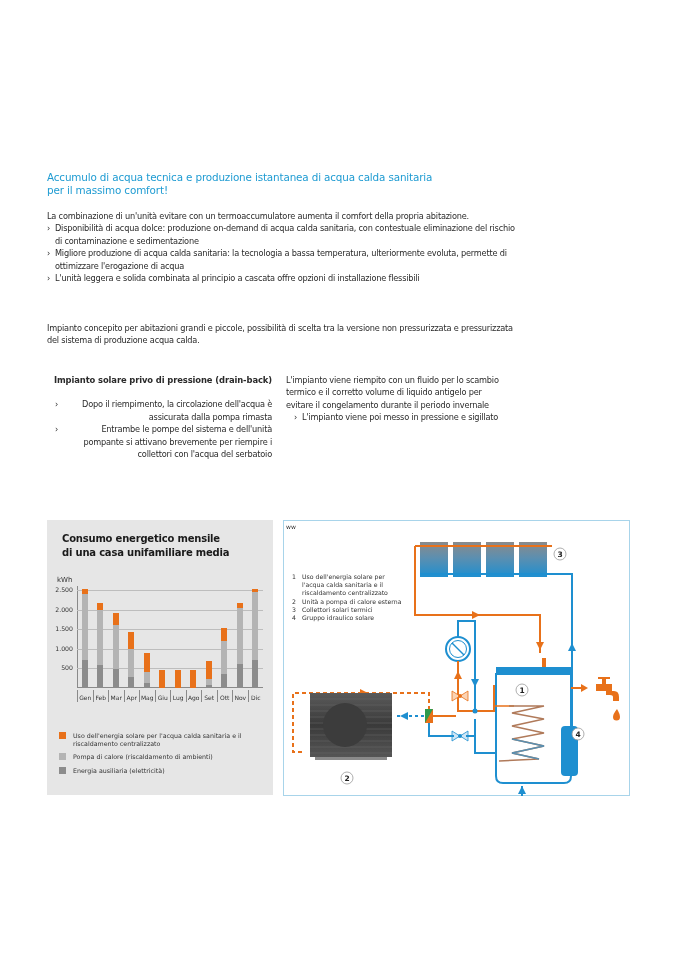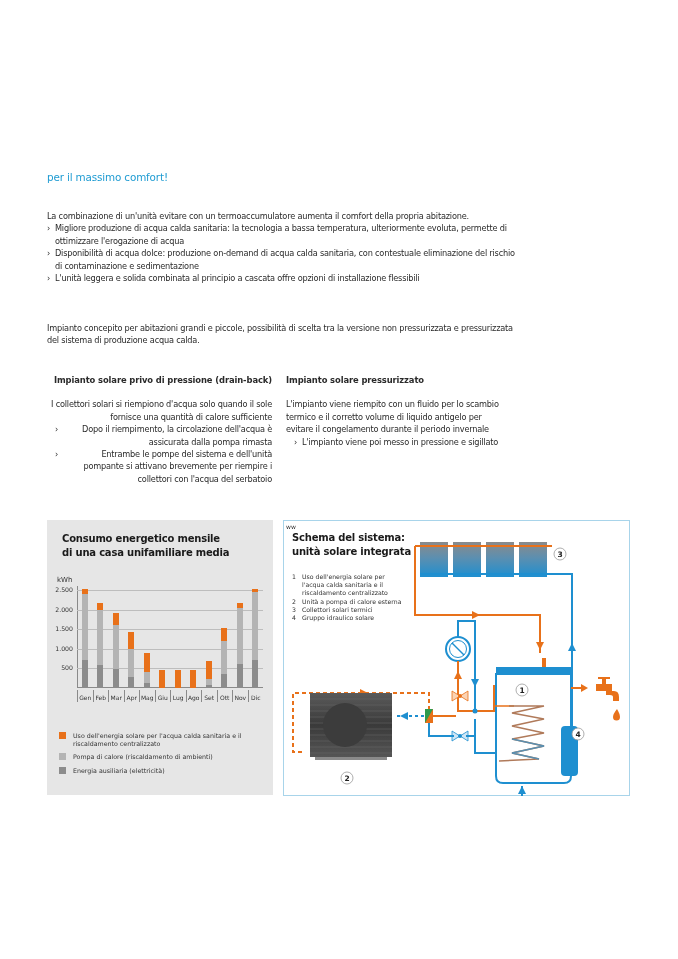--- a/index.html
+++ b/index.html
@@ -43,44 +43,43 @@
   .diag-list li { display: flex; }
   .diag-list .n { width: 10px; flex: none; }
   .diag-svg { left: 0; top: 0; }
 
   .pagenum { left: 47px; top: 932px; font-size: 9px; color: #555; margin-top: 32px; }
 </style>
 </head>
 <body>
 
 <div class="abs heading">
+  <div>Accumulo di acqua tecnica e produzione istantanea di acqua calda sanitaria</div>
   <div>per il massimo comfort!</div>
 </div>
 
 <div class="abs intro">
   <p>La combinazione di un'unità evitare con un termoaccumulatore aumenta il comfort della propria abitazione.</p>
   <ul class="bullets">
+    <li>Disponibilità di acqua dolce: produzione on-demand di acqua calda sanitaria, con contestuale eliminazione del rischio di contaminazione e sedimentazione</li>
     <li>Migliore produzione di acqua calda sanitaria: la tecnologia a bassa temperatura, ulteriormente evoluta, permette di ottimizzare l'erogazione di acqua</li>
-    <li>Disponibilità di acqua dolce: produzione on-demand di acqua calda sanitaria, con contestuale eliminazione del rischio di contaminazione e sedimentazione</li>
     <li>L'unità leggera e solida combinata al principio a cascata offre opzioni di installazione flessibili</li>
   </ul>
 </div>
 
 <p class="abs para2">Impianto concepito per abitazioni grandi e piccole, possibilità di scelta tra la versione non pressurizzata e pressurizzata del sistema di produzione acqua calda.</p>
 
 <div class="abs col" style="left:47px;text-align:right;">
   <h3>Impianto solare privo di pressione (drain-back)</h3>
-  <p>I collettori solari si riempiono d'acqua solo quando il sole fornisce una quantità di calore sufficiente</p>
   <ul class="bullets sub">
     <li>Dopo il riempimento, la circolazione dell'acqua è assicurata dalla pompa rimasta</li>
     <li>Entrambe le pompe del sistema e dell'unità pompante si attivano brevemente per riempire i collettori con l'acqua del serbatoio</li>
   </ul>
 </div>
 <div class="abs col" style="left:286px;">
-  <h3>Impianto solare pressurizzato</h3>
   <p>L'impianto viene riempito con un fluido per lo scambio termico e il corretto volume di liquido antigelo per evitare il congelamento durante il periodo invernale</p>
   <ul class="bullets sub">
     <li>L'impianto viene poi messo in pressione e sigillato</li>
   </ul>
 </div>
 
 <div class="abs chart-panel">
   <div class="abs chart-title">
     <span style="display:block;width:170px;">Consumo energetico mensile di una casa unifamiliare media</span>
   </div>
@@ -293,24 +292,20 @@
       <rect x="318" y="157" width="4" height="6" fill="#e8711a"></rect>
       <rect x="314" y="156" width="12" height="2" fill="#e8711a"></rect>
       <path d="M322,170 L330,170 Q335,170 335,176 L335,180 L329,180 L329,176 Q329,174 326,174 L322,174 Z" fill="#e8711a"></path>
       <path d="M333,188 Q336,193 336,196 A3.5,3.5 0 0 1 329,196 Q329,193 333,188 Z" fill="#e8711a"></path>
     </g>
     <circle cx="294" cy="213" r="6" fill="#fff" stroke="#999" stroke-width="0.8"></circle>
     <text x="294" y="216" font-size="7.5" text-anchor="middle" font-family="DejaVu Sans, sans-serif" font-weight="bold" fill="#222">4</text>
   </svg>
 
   <div class="abs ww">ww</div>
-  <div class="abs diag-title">
-    <div>Schema del sistema:</div>
-    <div>unità solare integrata</div>
-  </div>
   <ul class="abs diag-list">
     <li>
         <span class="n">1</span>
         <span>Uso dell'energia solare per l'acqua calda sanitaria e il riscaldamento centralizzato</span>
       </li>
     <li>
         <span class="n">2</span>
         <span>Unità a pompa di calore esterna</span>
       </li>
     <li>

